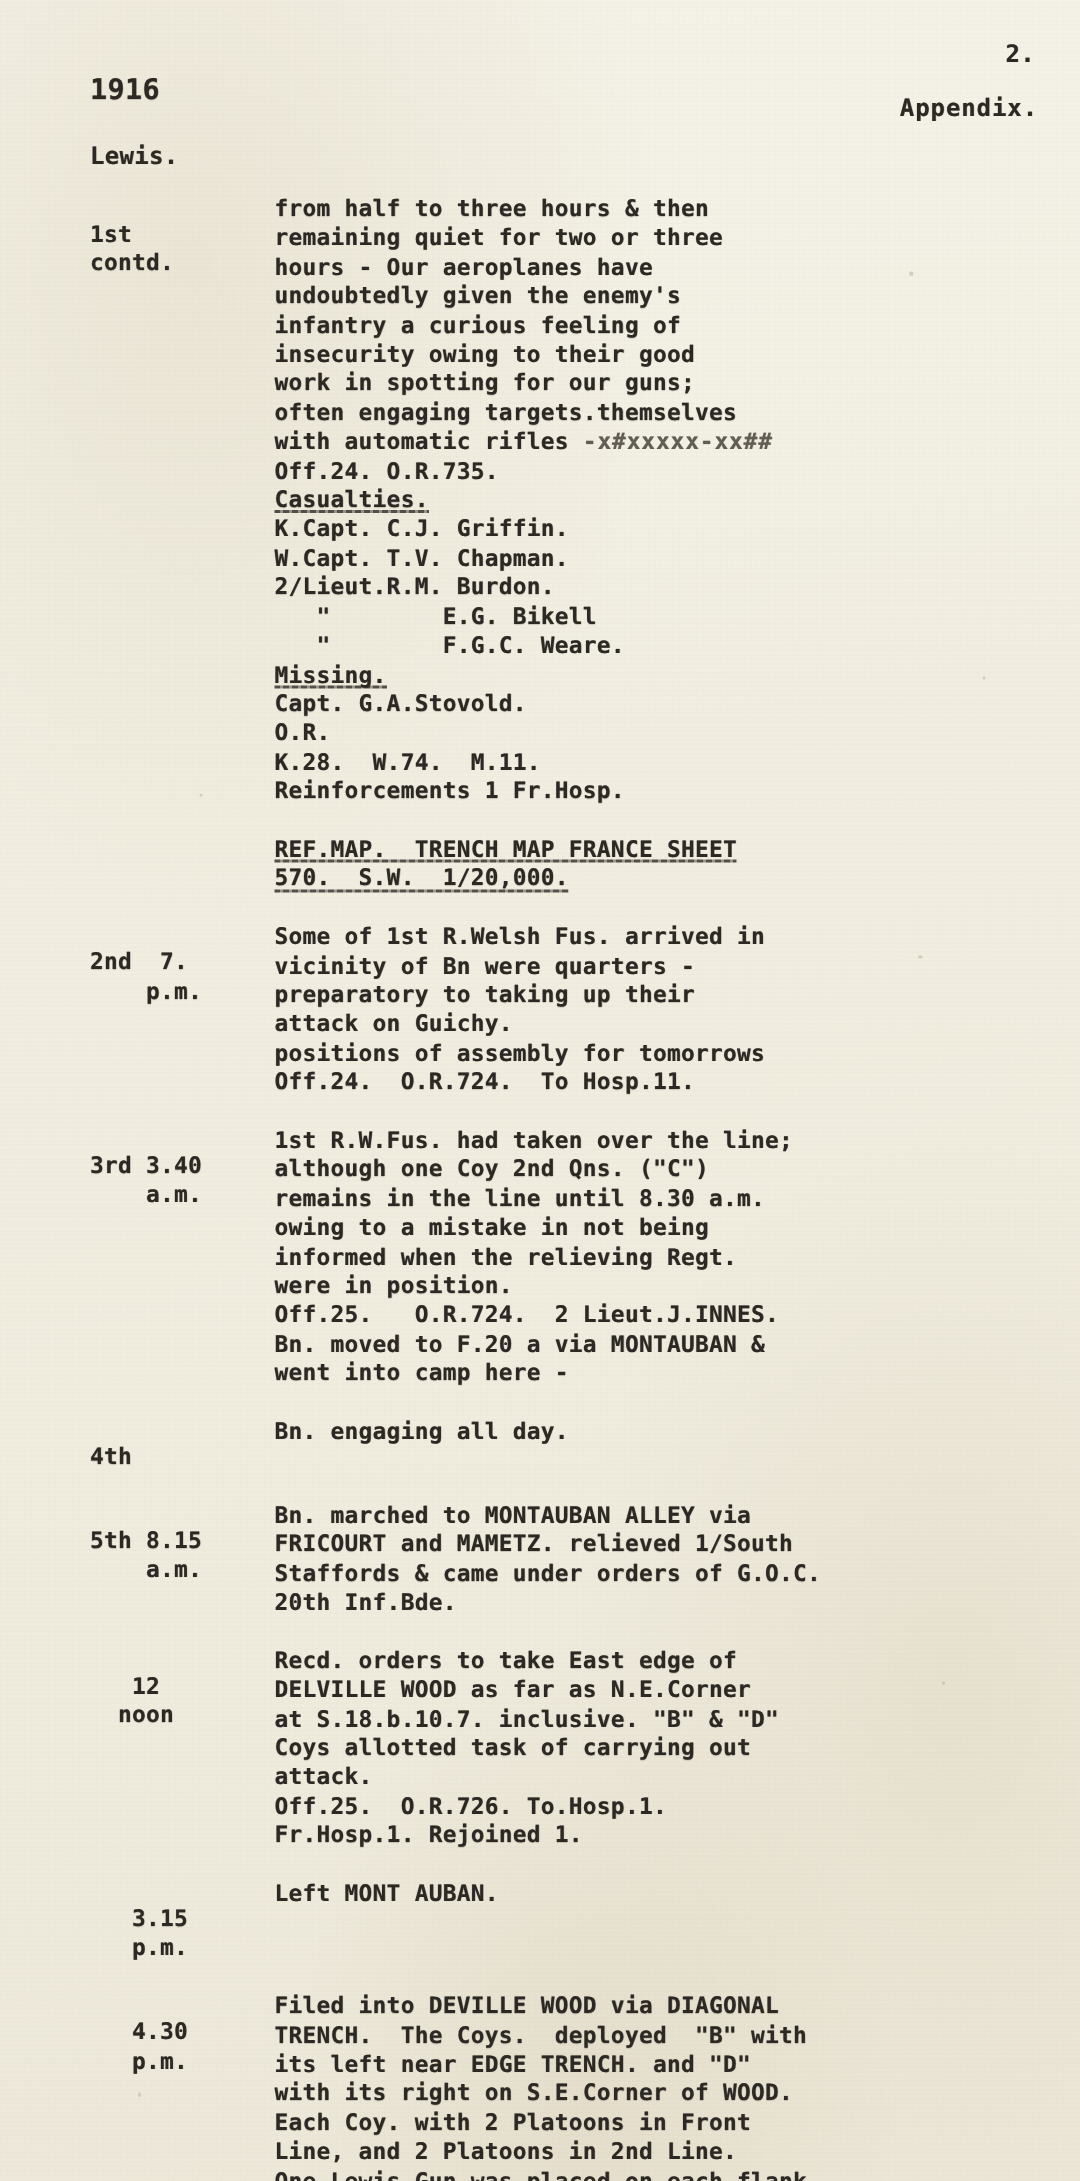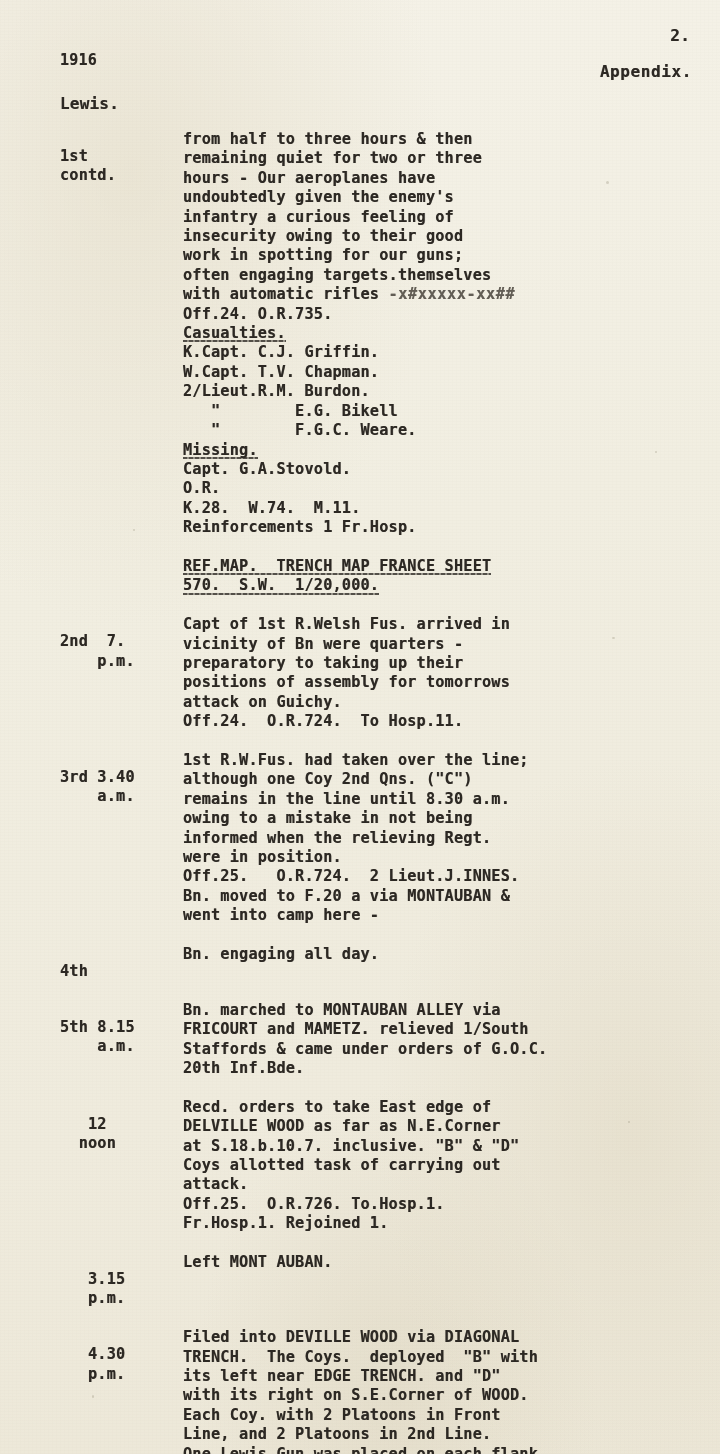--- a/index.html
+++ b/index.html
@@ -62,21 +62,21 @@
   
   .page-no {
     position: absolute;
     left: 690px; top: 26px;
     transform: translateX(-100%);
     font-size: 16px;
   }
   .year {
     position: absolute;
     left: 60px; top: 51px;
-    font-size: 15px;
+    font-size: 19px;
   }
   .appendix {
     position: absolute;
     left: 692px; top: 62px;
     transform: translateX(-100%);
     font-size: 16px;
     letter-spacing: 0.6px;
   }
   .month {
     position: absolute;
@@ -152,21 +152,21 @@
   <div class="tw month">Lewis.</div>
 
   <div class="entries" id="entries-root">
       <div class="entry">
         <div class="datecol tw"><span class="dline">1st</span><span class="dline">contd.</span></div>
         <div class="textcol tw"><span class="tline">from half to three hours &amp; then</span><span class="tline">remaining quiet for two or three</span><span class="tline">hours - Our aeroplanes have</span><span class="tline">undoubtedly given the enemy's</span><span class="tline">infantry a curious feeling of</span><span class="tline">insecurity owing to their good</span><span class="tline">work in spotting for our guns;</span><span class="tline">often engaging targets.themselves</span><span class="tline"><span>with automatic rifles </span><span class="strike-glyphs">-x#xxxxx-xx##</span></span><span class="tline">Off.24. O.R.735.</span><span class="tline"><u class="ul">Casualties.</u></span><span class="tline">K.Capt. C.J. Griffin.</span><span class="tline">W.Capt. T.V. Chapman.</span><span class="tline">2/Lieut.R.M. Burdon.</span><span class="tline">   "        E.G. Bikell</span><span class="tline">   "        F.G.C. Weare.</span><span class="tline"><u class="ul">Missing.</u></span><span class="tline">Capt. G.A.Stovold.</span><span class="tline">O.R.</span><span class="tline">K.28.  W.74.  M.11.</span><span class="tline">Reinforcements 1 Fr.Hosp.</span><span class="tline">&nbsp;</span><span class="tline"><u class="ul">REF.MAP.  TRENCH MAP FRANCE SHEET</u></span><span class="tline"><u class="ul">570.  S.W.  1/20,000.</u></span></div>
       </div>
       <div class="spacer"></div>
       <div class="entry">
         <div class="datecol tw"><span class="dline">2nd  7.</span><span class="dline">    p.m.</span></div>
-        <div class="textcol tw"><span class="tline">Capt of 1st R.Welsh Fus. arrived in</span><span class="tline">vicinity of Bn were quarters -</span><span class="tline">preparatory to taking up their</span><span class="tline">positions of assembly for tomorrows</span><span class="tline">attack on Guichy.</span><span class="tline">Off.24.  O.R.724.  To Hosp.11.</span></div>
+        <div class="textcol tw"><span class="tline">Some of 1st R.Welsh Fus. arrived in</span><span class="tline">vicinity of Bn were quarters -</span><span class="tline">preparatory to taking up their</span><span class="tline">attack on Guichy.</span><span class="tline">positions of assembly for tomorrows</span><span class="tline">Off.24.  O.R.724.  To Hosp.11.</span></div>
       </div>
       <div class="spacer"></div>
       <div class="entry">
         <div class="datecol tw"><span class="dline">3rd 3.40</span><span class="dline">    a.m.</span></div>
         <div class="textcol tw"><span class="tline">1st R.W.Fus. had taken over the line;</span><span class="tline">although one Coy 2nd Qns. ("C")</span><span class="tline">remains in the line until 8.30 a.m.</span><span class="tline">owing to a mistake in not being</span><span class="tline">informed when the relieving Regt.</span><span class="tline">were in position.</span><span class="tline">Off.25.   O.R.724.  2 Lieut.J.INNES.</span><span class="tline">Bn. moved to F.20 a via MONTAUBAN &amp;</span><span class="tline">went into camp here -</span></div>
       </div>
       <div class="spacer"></div>
       <div class="entry">
         <div class="datecol tw"><span class="dline">4th</span></div>
         <div class="textcol tw"><span class="tline">Bn. engaging all day.</span></div>

